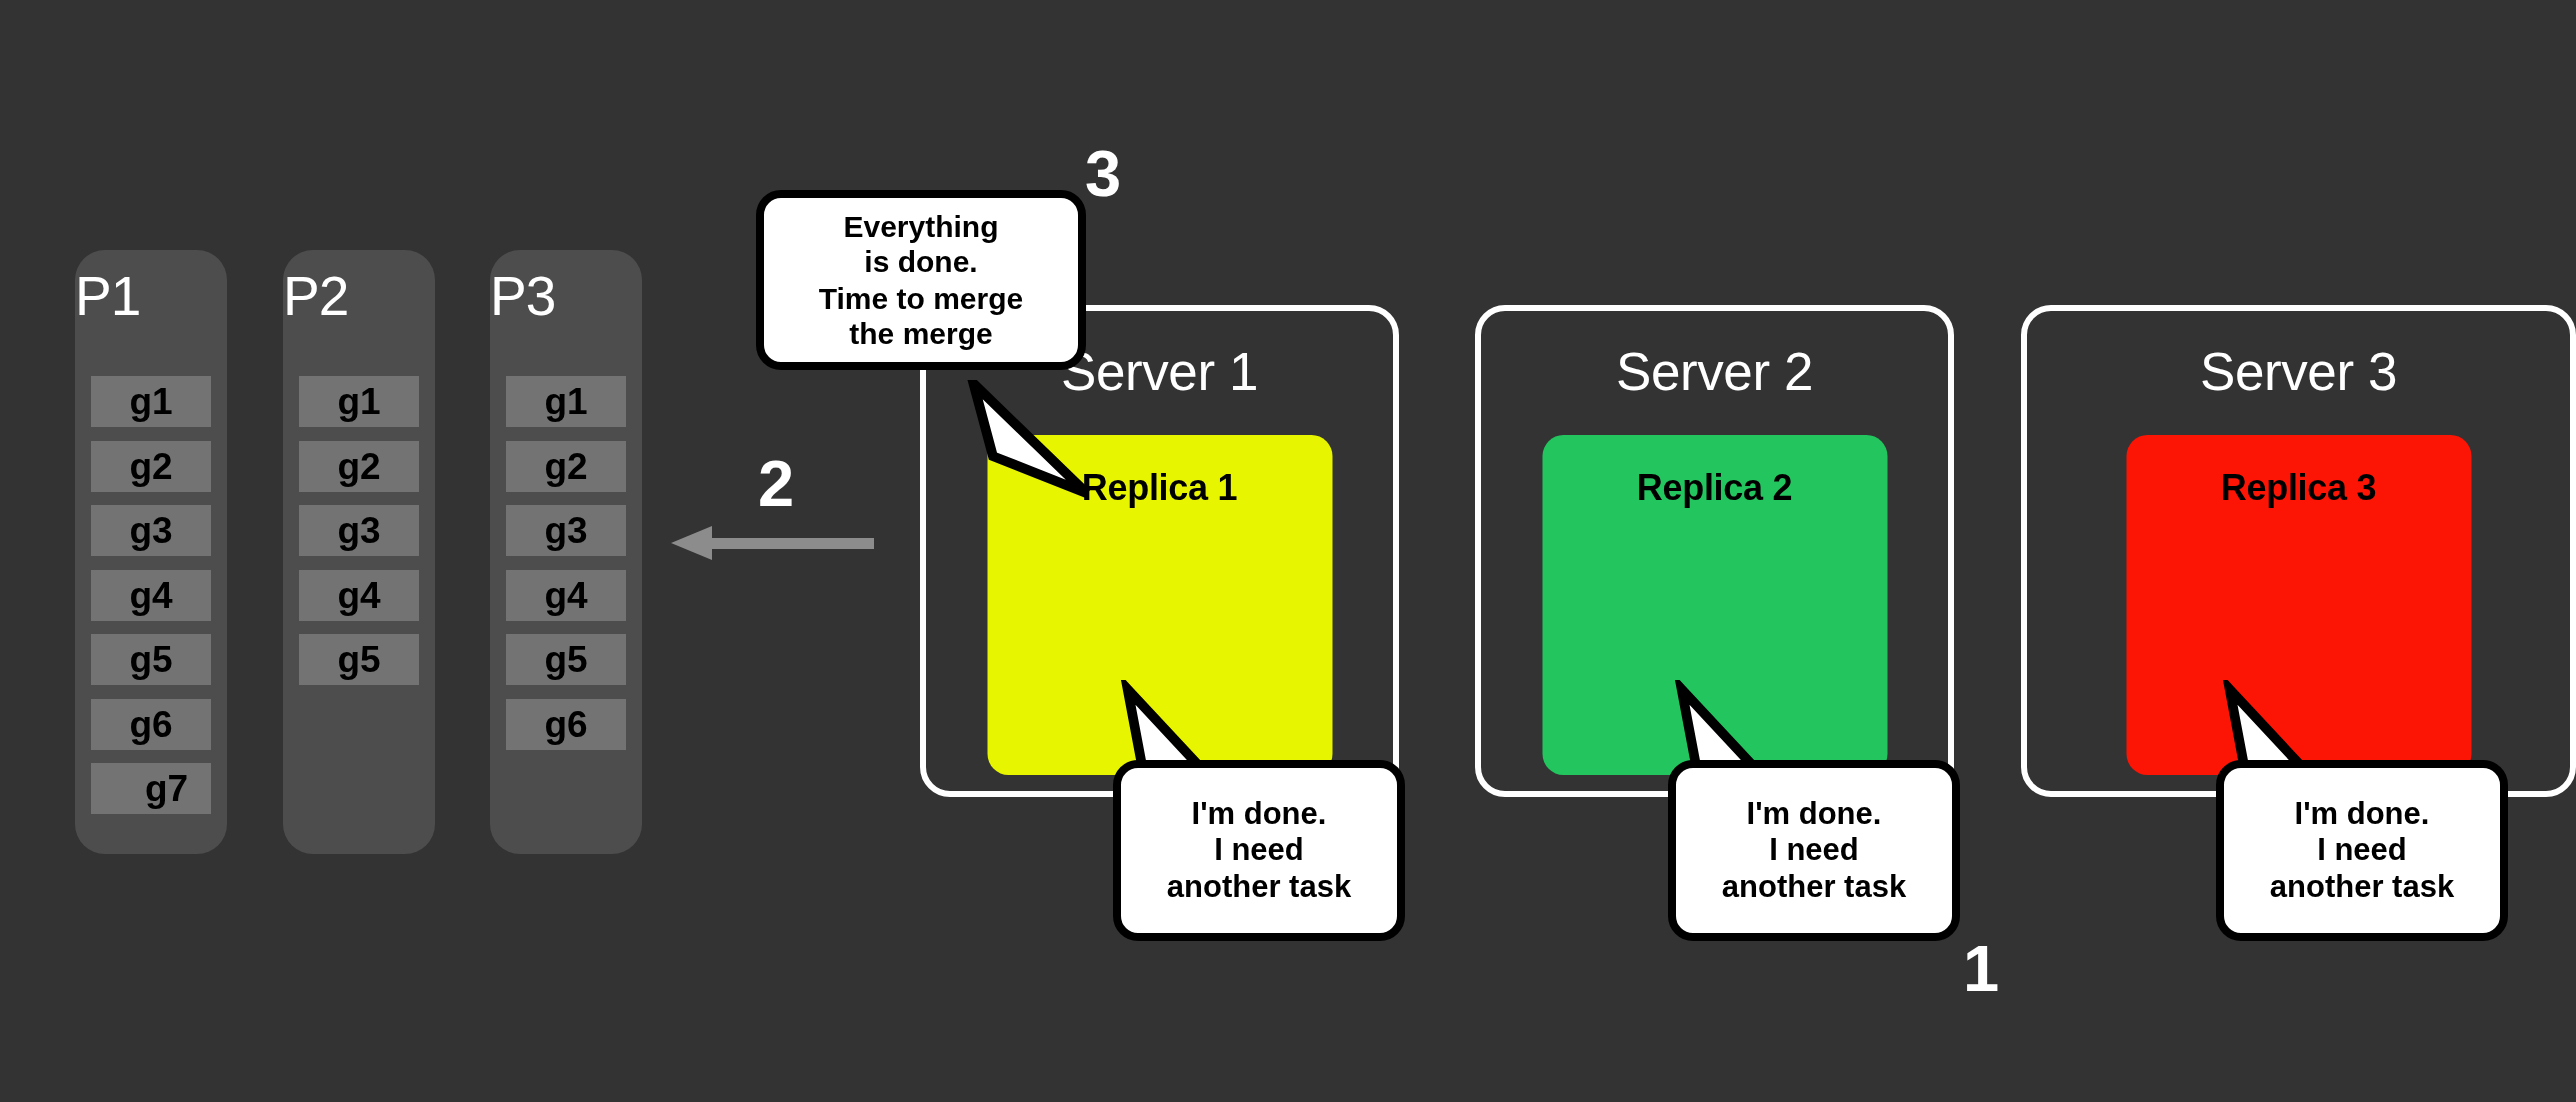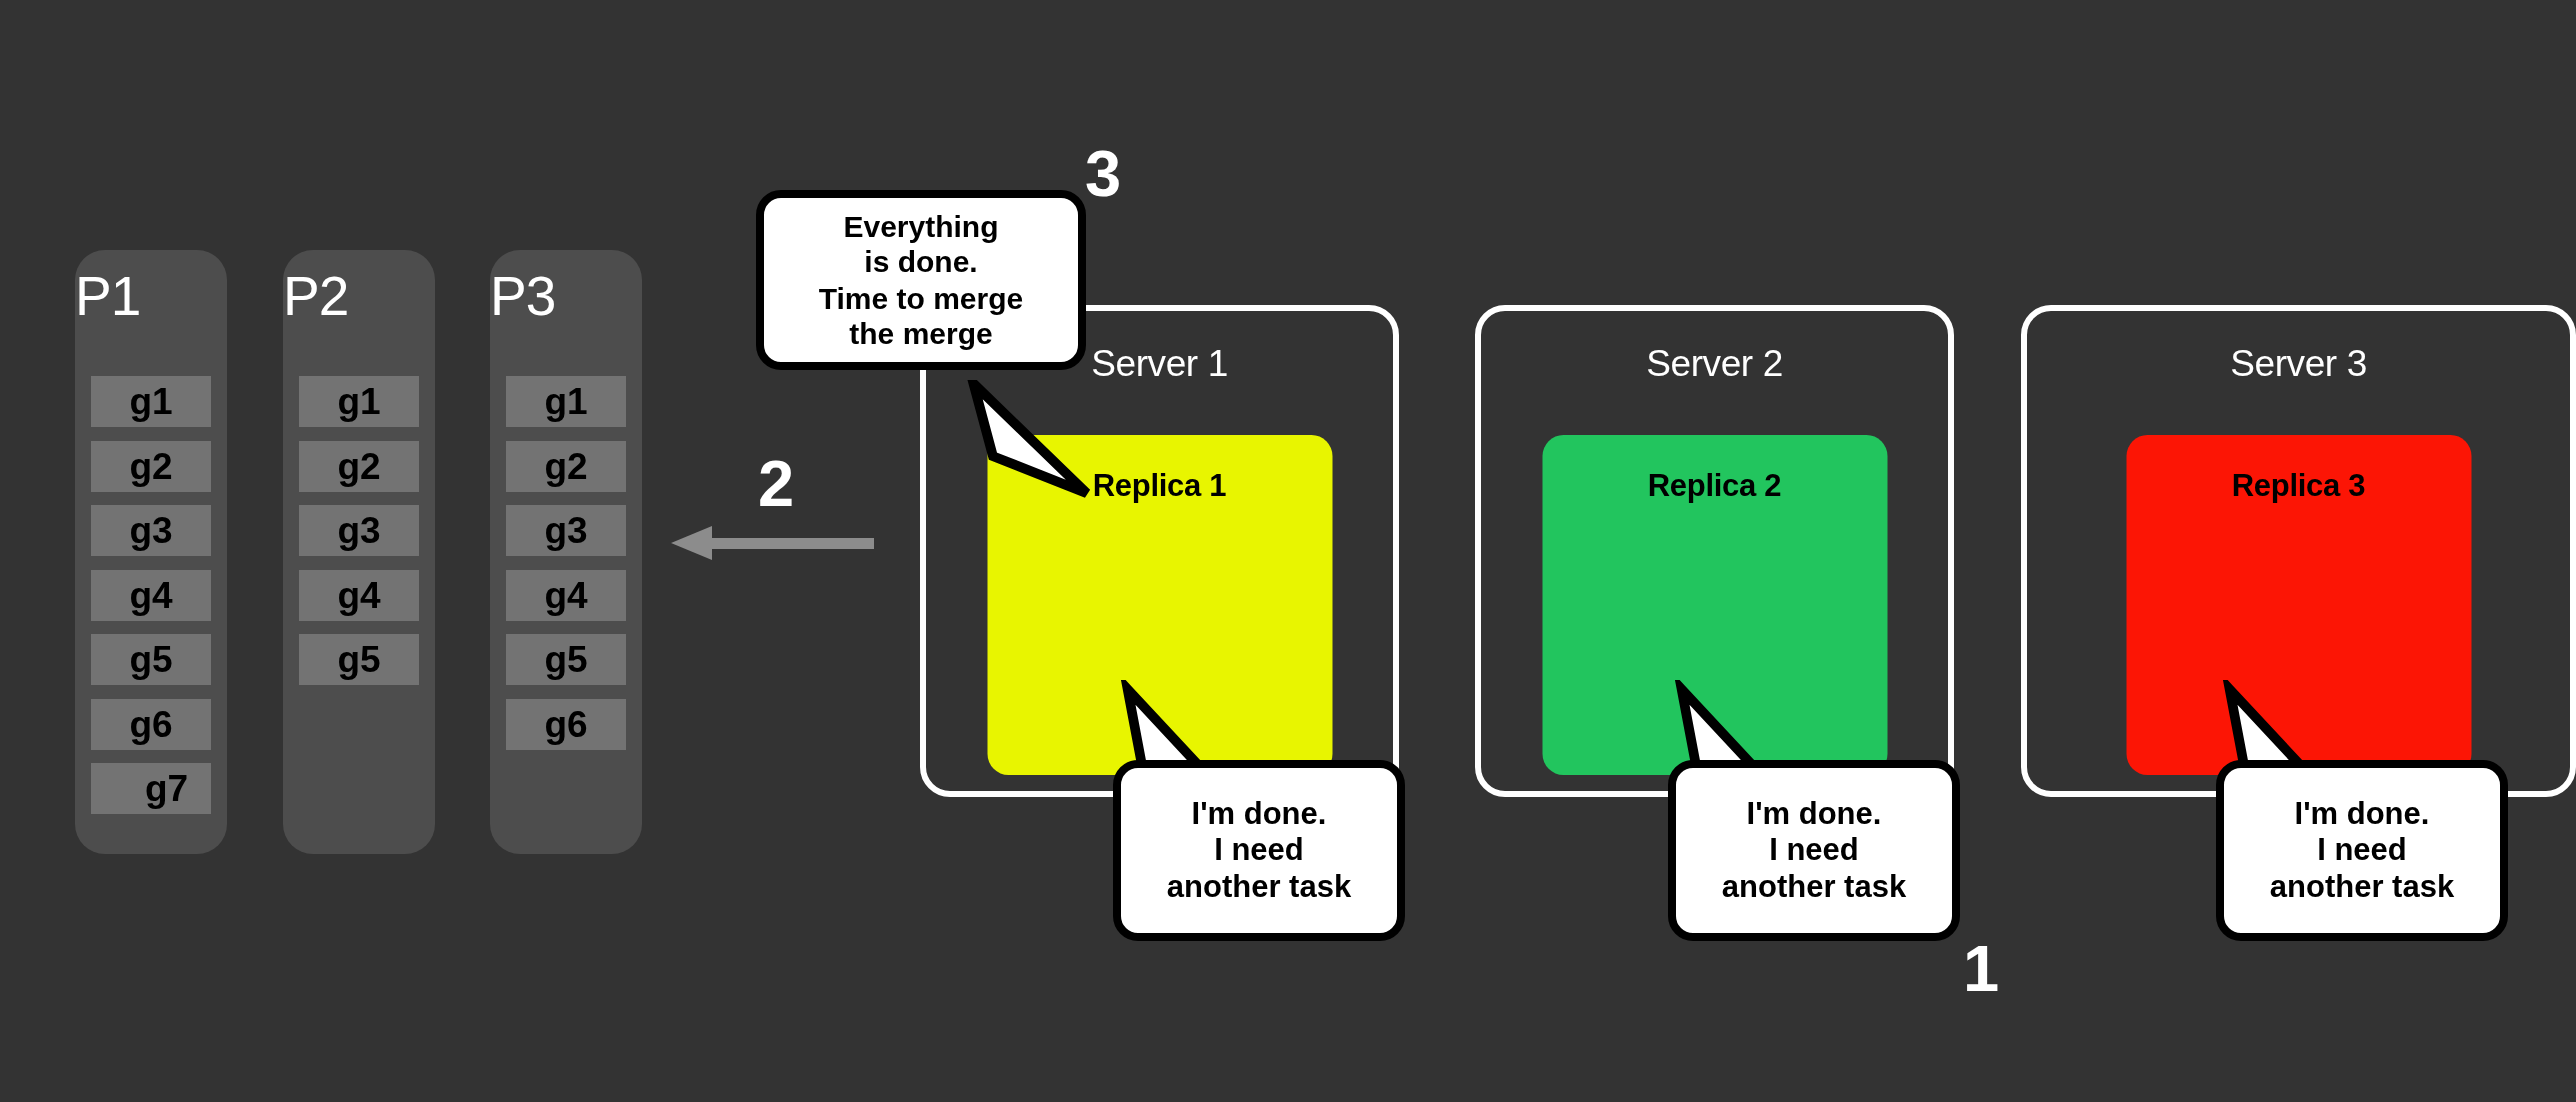--- a/index.html
+++ b/index.html
@@ -96,35 +96,35 @@
     border-radius: 30px;
     background: transparent;
   }
   .server-title {
     position: absolute;
     top: 34px;
     left: 0;
     width: 100%;
     text-align: center;
     color: #ffffff;
-    font-size: 37px;
+    font-size: 53px;
     font-weight: 400;
     line-height: 1;
     letter-spacing: -0.4px;
   }
   .replica {
     position: absolute;
     left: 50%;
     transform: translateX(-50%);
     top: 124px;
     width: 345px;
     height: 340px;
     border-radius: 21px;
     color: #000000;
-    font-size: 31px;
+    font-size: 36px;
     font-weight: 700;
     letter-spacing: -0.3px;
   }
   .replica-label {
     position: absolute;
     top: 35px;
     left: 0;
     width: 100%;
     text-align: center;
     line-height: 1;

